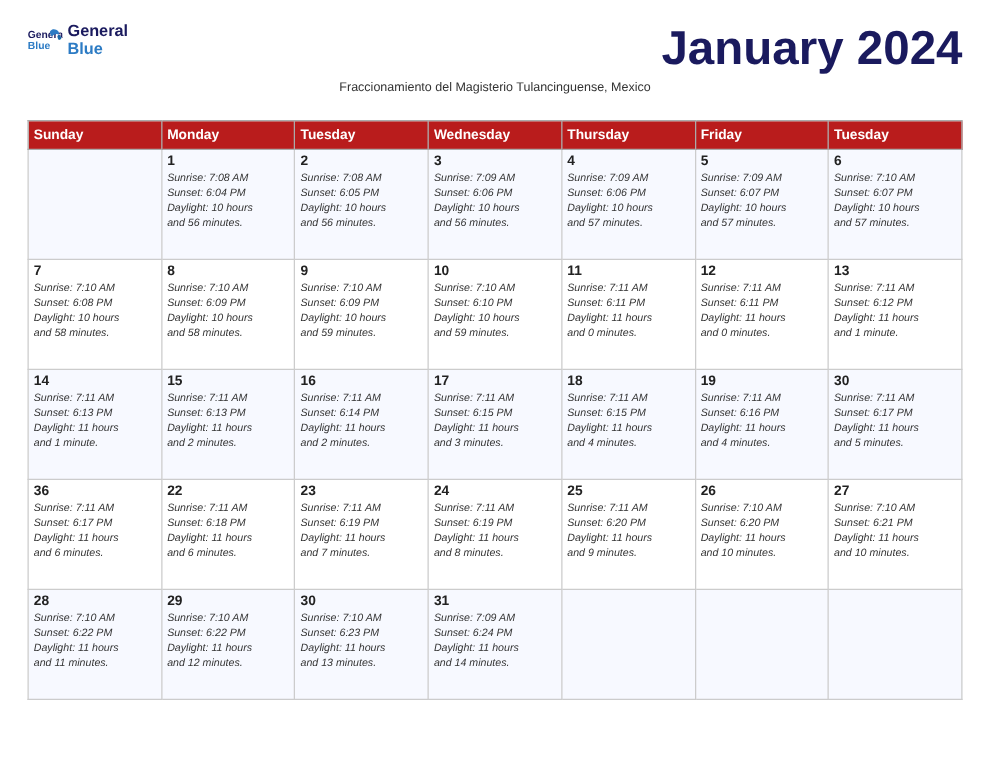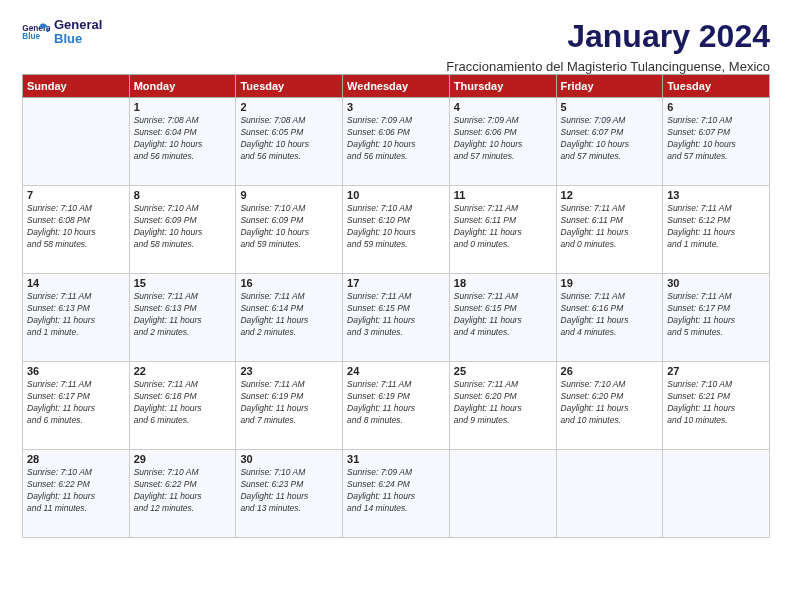--- a/index.html
+++ b/index.html
@@ -25,30 +25,30 @@
     .logo {
       display: flex;
       align-items: center;
       gap: 4px;
     }
     .logo-bird {
       width: 28px;
       height: 22px;
     }
     .month-title {
-      font-size: 32px;
+      font-size: 38px;
       font-weight: bold;
       color: #1a1a5e;
       text-align: left;
     }
     .subtitle {
-      text-align: right;
-      font-size: 13px;
+      text-align: center;
+      font-size: 10px;
       color: #333;
-      margin-bottom: 0;
+      margin-bottom: 20px;
       font-weight: normal;
     }
     table {
       width: 100%;
       border-collapse: collapse;
       table-layout: fixed;
     }
     thead tr th {
       background-color: #b91c1c;
       color: #fff;

